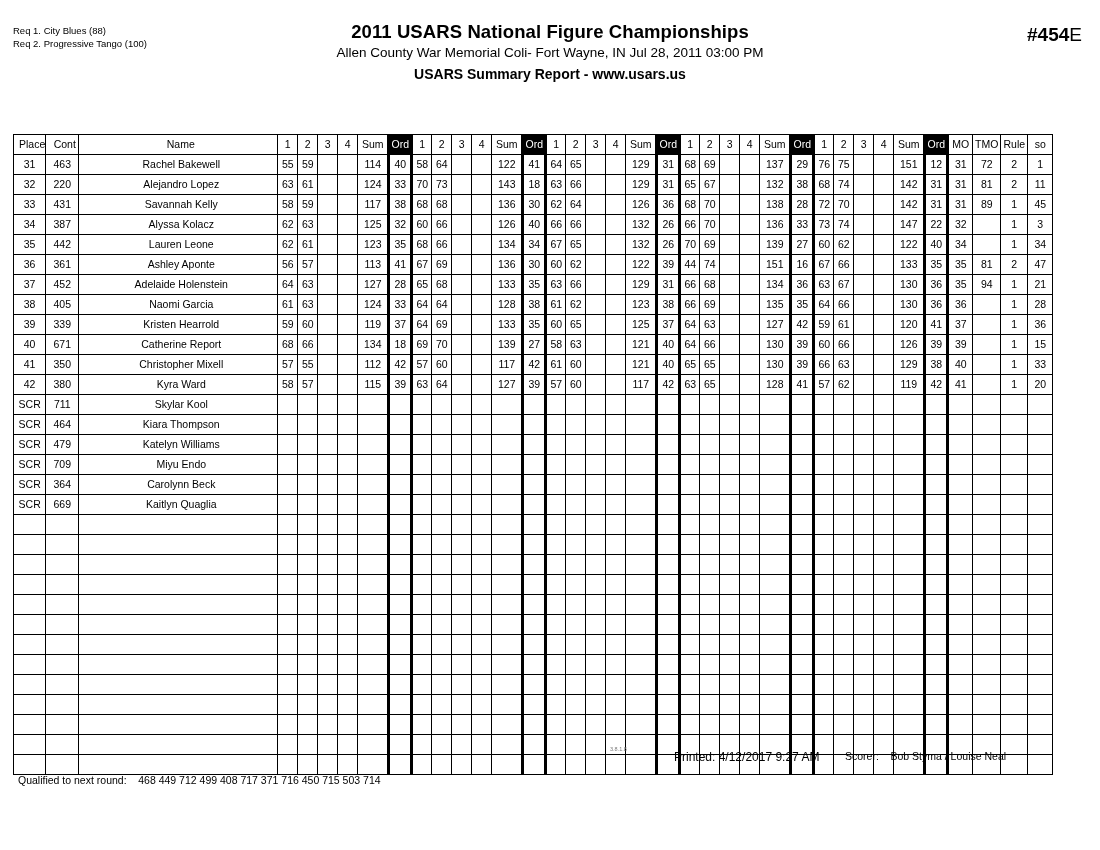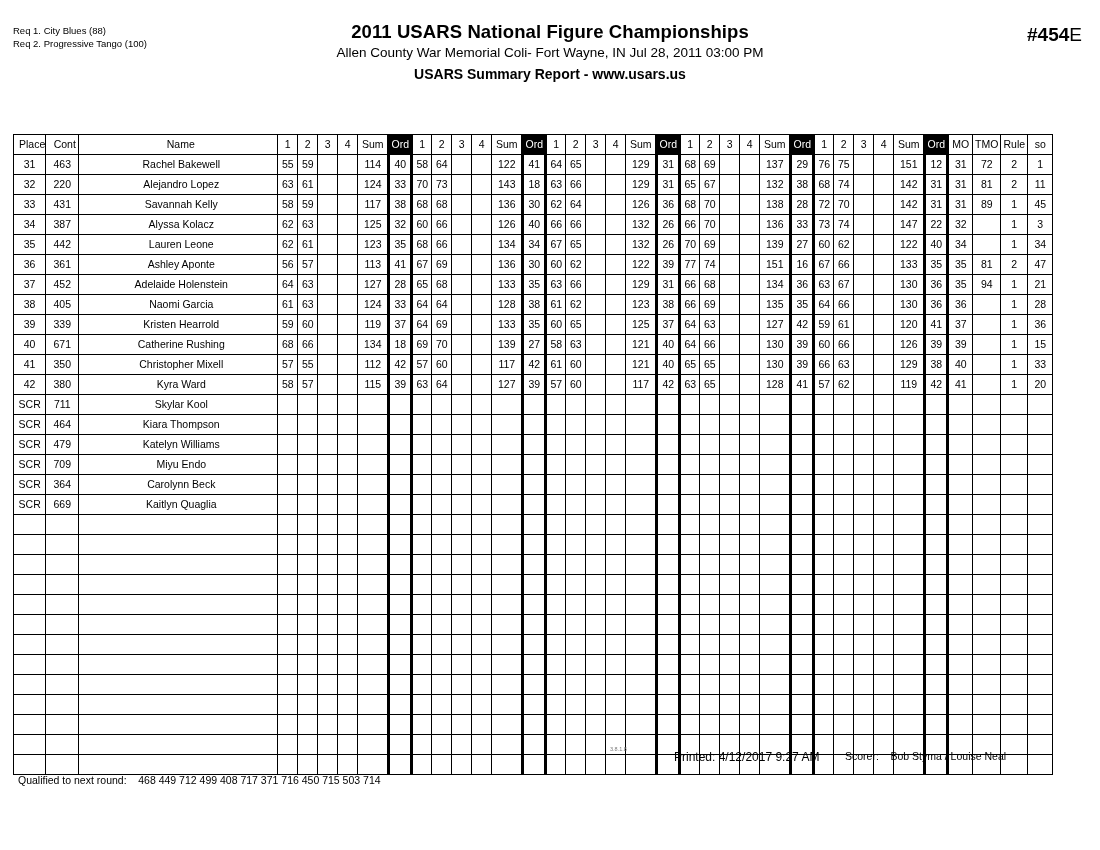--- a/index.html
+++ b/index.html
@@ -347,21 +347,21 @@
         <td></td>
         <td></td>
         <td>136</td>
         <td class="ord-cell">30</td>
         <td>60</td>
         <td>62</td>
         <td></td>
         <td></td>
         <td>122</td>
         <td class="ord-cell">39</td>
-        <td>77</td>
+        <td>44</td>
         <td>74</td>
         <td></td>
         <td></td>
         <td>151</td>
         <td class="ord-cell">16</td>
         <td>67</td>
         <td>66</td>
         <td></td>
         <td></td>
         <td>133</td>
@@ -484,21 +484,21 @@
         <td>120</td>
         <td class="ord-cell">41</td>
         <td>37</td>
         <td></td>
         <td>1</td>
         <td>36</td>
       </tr>
       <tr>
         <td class="cell-place">40</td>
         <td class="cell-cont">671</td>
-        <td class="cell-name">Catherine Rushing</td>
+        <td class="cell-name">Catherine Report</td>
         <td>68</td>
         <td>66</td>
         <td></td>
         <td></td>
         <td>134</td>
         <td class="ord-cell">18</td>
         <td>69</td>
         <td>70</td>
         <td></td>
         <td></td>

